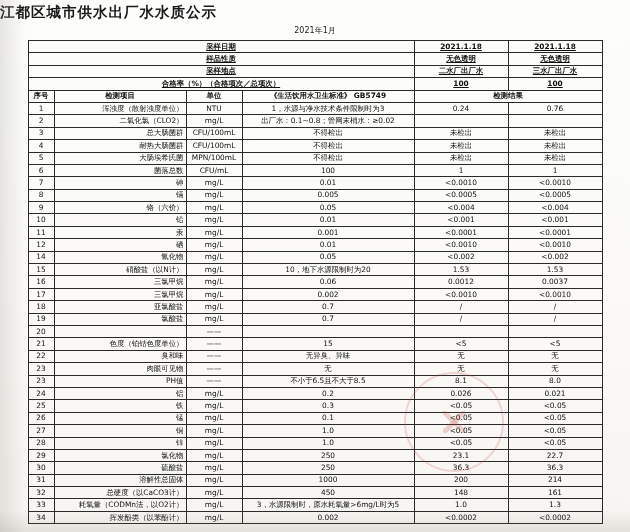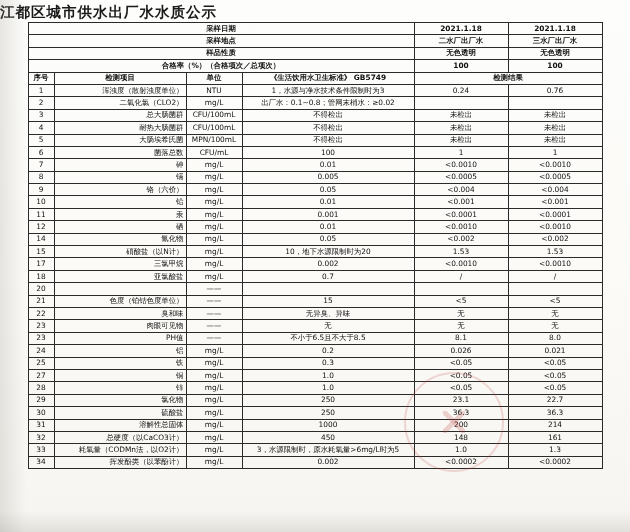--- a/index.html
+++ b/index.html
@@ -52,21 +52,21 @@
     overflow: hidden;
     white-space: nowrap;
   }
   .c { text-align: center; }
   .l { text-align: right; padding-left: 3px; }
   .hdr {
     font-weight: bold;
     font-size: 7.8px;
     text-align: center;
   }
-  .hdr-row td { height: 13px; }
+  .hdr-row td { height: 13px; text-decoration: underline; }
   .tall td { height: 13px; margin-left: 44px; }
   .sm { font-size: 6.6px; }
   .colnum { width: 26px; }
   .colitem { width: 132px; }
   .colunit { width: 56px; }
   .colstd { width: 172px; }
   .colres { width: 94px; }
   .seal {
     position: absolute;
     left: 404px;
@@ -102,46 +102,47 @@
     background: linear-gradient(0deg, rgba(120,115,105,0.16), rgba(255,255,255,0));
     pointer-events: none;
   }
 </style>
 </head>
 <body>
 
 <div id="page">
 
   <div class="title">江都区城市供水出厂水水质公示</div>
+  <div class="subtitle">2021年1月</div>
 
   <table class="main">
     <colgroup>
       <col class="colnum">
         <col class="colitem">
         <col class="colunit">
         <col class="colstd">
         <col class="colres">
         <col class="colres">
     </colgroup>
     <tbody>
 
       <tr class="hdr-row">
         <td class="hdr" colspan="4">采样日期</td>
         <td class="c hdr">2021.1.18</td>
         <td class="c hdr">2021.1.18</td>
       </tr>
       <tr class="hdr-row">
+        <td class="hdr" colspan="4">样品性质</td>
+        <td class="c hdr">无色透明</td>
+        <td class="c hdr">无色透明</td>
+      </tr>
+      <tr class="hdr-row">
         <td class="hdr" colspan="4">采样地点</td>
         <td class="c hdr">二水厂出厂水</td>
         <td class="c hdr">三水厂出厂水</td>
-      </tr>
-      <tr class="hdr-row">
-        <td class="hdr" colspan="4">样品性质</td>
-        <td class="c hdr">无色透明</td>
-        <td class="c hdr">无色透明</td>
       </tr>
       <tr class="hdr-row">
         <td class="hdr" colspan="4">合格率（%）（合格项次／总项次）</td>
         <td class="c hdr">100</td>
         <td class="c hdr">100</td>
       </tr>
 
       <tr class="tall">
         <td class="hdr">序号</td>
         <td class="hdr">检测项目</td>
@@ -256,30 +257,46 @@
         </tr>
       <tr>
           <td class="c">15</td>
           <td class="l">硝酸盐（以N计）</td>
           <td class="c">mg/L</td>
           <td class="c sm">10，地下水源限制时为20</td>
           <td class="c">1.53</td>
           <td class="c">1.53</td>
         </tr>
       <tr>
+          <td class="c">16</td>
+          <td class="l">三氯甲烷</td>
+          <td class="c">mg/L</td>
+          <td class="c sm">0.06</td>
+          <td class="c">0.0012</td>
+          <td class="c">0.0037</td>
+        </tr>
+      <tr>
           <td class="c">17</td>
           <td class="l">三氯甲烷</td>
           <td class="c">mg/L</td>
           <td class="c sm">0.002</td>
           <td class="c">&lt;0.0010</td>
           <td class="c">&lt;0.0010</td>
         </tr>
       <tr>
           <td class="c">18</td>
           <td class="l">亚氯酸盐</td>
+          <td class="c">mg/L</td>
+          <td class="c sm">0.7</td>
+          <td class="c">/</td>
+          <td class="c">/</td>
+        </tr>
+      <tr>
+          <td class="c">19</td>
+          <td class="l">氯酸盐</td>
           <td class="c">mg/L</td>
           <td class="c sm">0.7</td>
           <td class="c">/</td>
           <td class="c">/</td>
         </tr>
       <tr>
           <td class="c">20</td>
           <td class="l"></td>
           <td class="c">——</td>
           <td class="c sm"></td>
@@ -328,20 +345,28 @@
         </tr>
       <tr>
           <td class="c">25</td>
           <td class="l">铁</td>
           <td class="c">mg/L</td>
           <td class="c sm">0.3</td>
           <td class="c">&lt;0.05</td>
           <td class="c">&lt;0.05</td>
         </tr>
       <tr>
+          <td class="c">26</td>
+          <td class="l">锰</td>
+          <td class="c">mg/L</td>
+          <td class="c sm">0.1</td>
+          <td class="c">&lt;0.05</td>
+          <td class="c">&lt;0.05</td>
+        </tr>
+      <tr>
           <td class="c">27</td>
           <td class="l">铜</td>
           <td class="c">mg/L</td>
           <td class="c sm">1.0</td>
           <td class="c">&lt;0.05</td>
           <td class="c">&lt;0.05</td>
         </tr>
       <tr>
           <td class="c">28</td>
           <td class="l">锌</td>

